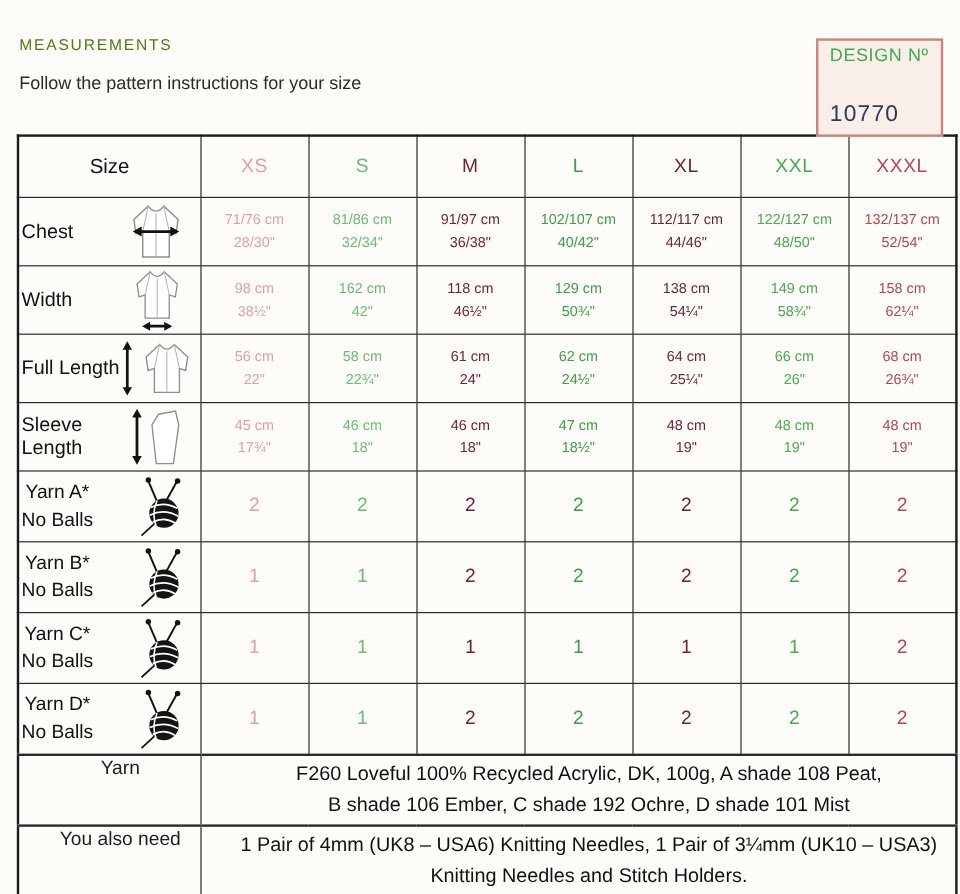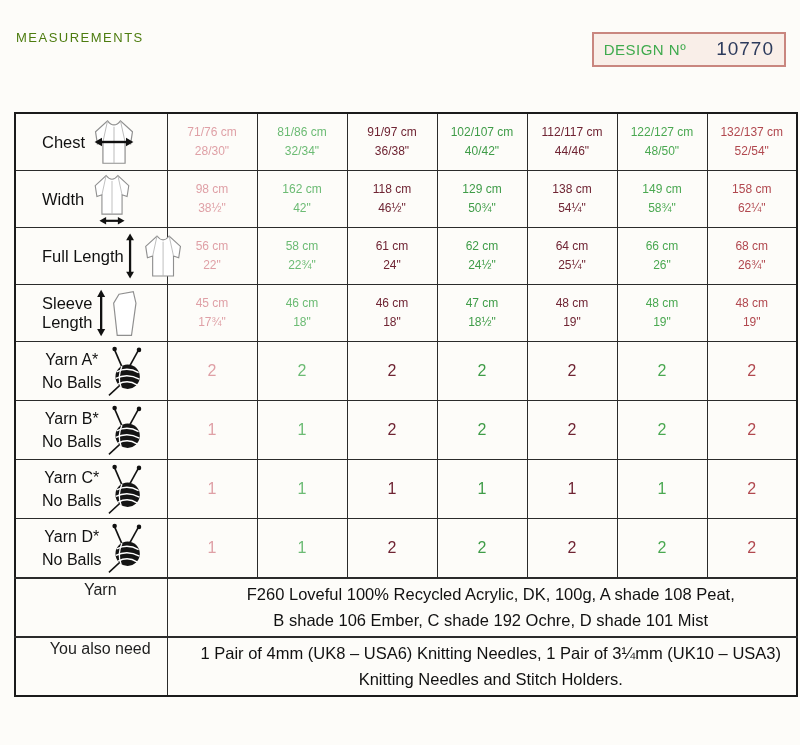--- a/index.html
+++ b/index.html
@@ -18,21 +18,21 @@
   .title{
     margin:18px 0 0 2px;
     font-size:13px;font-weight:normal;letter-spacing:1.5px;
     color:#4d7c0f;
   }
   .subtitle{margin:16px 0 0 2px;font-size:15px;color:#2b2b2b;}
   .design-box{
     position:absolute;top:2px;right:0;
     border:2px solid #c9867f;background:#f9eee8;
     padding:4px 10px 5px 10px;
-    display:flex;align-items:baseline;gap:30px;
+    display:flex;align-items:baseline;gap:30px;flex-direction:column;
   }
   .design-label{color:#3faa4d;font-size:15px;letter-spacing:0.5px;}
   .design-number{color:#2c3a5c;font-size:19px;letter-spacing:1px;}
 
   
   table.meas{
     border-collapse:collapse;
     margin-top:12px;
     width:784px;
     table-layout:fixed;
@@ -57,21 +57,21 @@
   .c1{color:#6cbb74;}
   .c2{color:#6f2433;}
   .c3{color:#3f9c48;}
   .c4{color:#6f2433;}
   .c5{color:#4aa851;}
   .c6{color:#b1484f;}
 
   .twoline span{display:block;font-size:12px;line-height:1.55;}
   .oneval{font-size:16px;}
 
-  .labwrap{display:flex;align-items:center;padding-right:6px;margin-left:24px;}
+  .labwrap{display:flex;align-items:center;justify-content:space-between;padding-right:6px;}
   .mlabel{font-size:16.5px;color:#111;white-space:nowrap;}
   .mlabel .l2{display:block;}
   .ylabel{font-size:16px;color:#111;line-height:1.45;}
   .ylabel span{display:block;}
 
   .icon{flex:0 0 auto;display:block;}
 
   td.infolabel{vertical-align:top;padding-top:10px;font-size:16px;}
   td.infotext{text-align:left;padding:6px 8px 6px 14px;font-size:16.5px;line-height:1.6;color:#111;}
   td.infotext span{display:block;}
@@ -106,35 +106,46 @@
 </svg>
 
 <div class="page">
 
   <div class="hdr">
     <h1 class="title">MEASUREMENTS</h1>
     <div class="design-box">
       <span class="design-label">DESIGN Nº</span>
       <span class="design-number">10770</span>
     </div>
+    <p class="subtitle">Follow the pattern instructions for your size</p>
   </div>
 
   <table class="meas">
     <colgroup>
       <col class="lab">
         <col class="dat">
         <col class="dat">
         <col class="dat">
         <col class="dat">
         <col class="dat">
         <col class="dat">
         <col class="dat">
     </colgroup>
 
     <tbody>
+        <tr class="sizerow">
+      <td class="labelcell"><span class="sizelabel">Size</span></td>
+      <td class="c0"><span class="sizehdr">XS</span></td>
+      <td class="c1"><span class="sizehdr">S</span></td>
+      <td class="c2"><span class="sizehdr">M</span></td>
+      <td class="c3"><span class="sizehdr">L</span></td>
+      <td class="c4"><span class="sizehdr">XL</span></td>
+      <td class="c5"><span class="sizehdr">XXL</span></td>
+      <td class="c6"><span class="sizehdr">XXXL</span></td>
+    </tr>
 
     <tr class="measrow">
       <td class="labelcell">
         <div class="labwrap">
           <span class="mlabel">Chest</span>
           <svg class="icon" width="58" height="48" viewBox="0 0 62 52">
             <use href="#sweater"></use>
             <line x1="16" y1="26" x2="46" y2="26" stroke="#111" stroke-width="2.6"></line>
             <polygon points="10,26 18,21.5 18,30.5" fill="#111"></polygon>
             <polygon points="52,26 44,21.5 44,30.5" fill="#111"></polygon>

